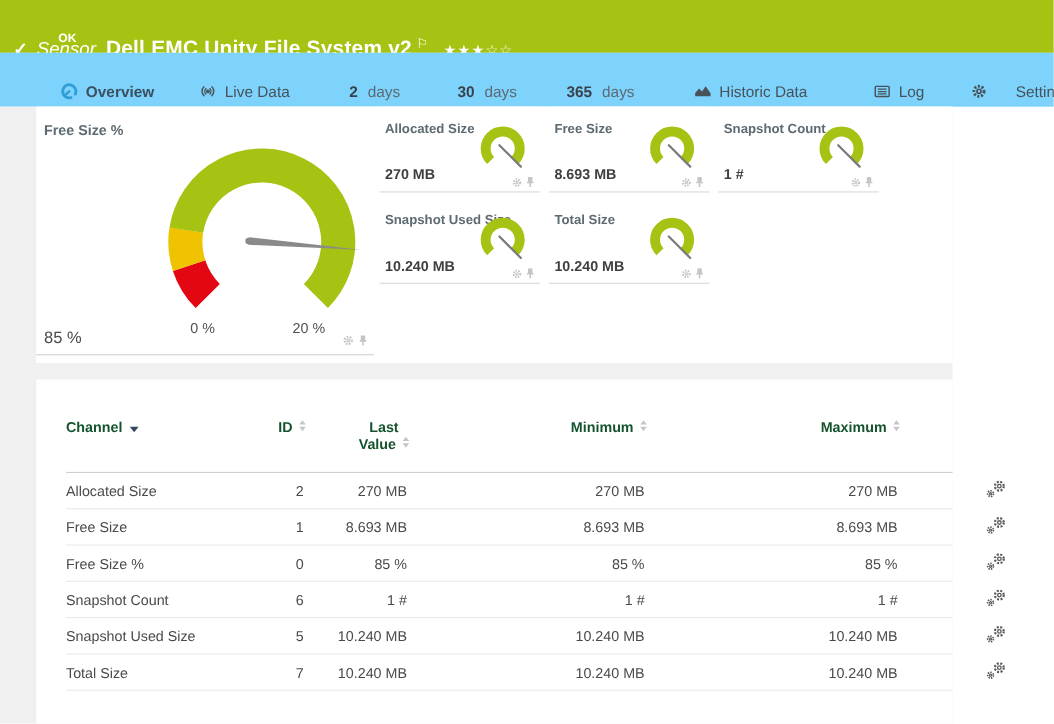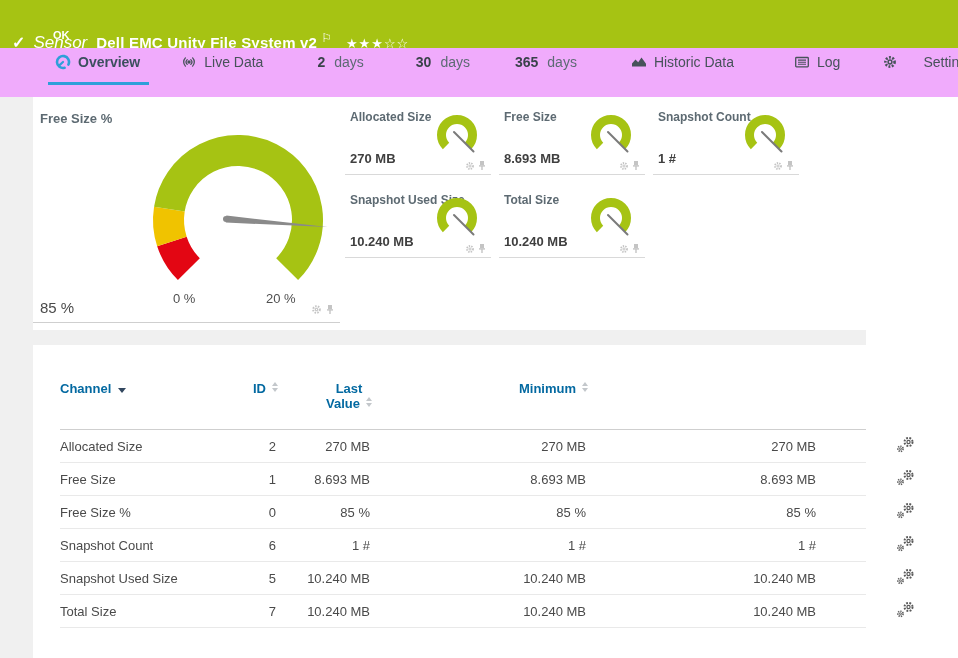--- a/index.html
+++ b/index.html
@@ -5,27 +5,27 @@
   * { margin:0; padding:0; box-sizing:border-box; }
   html,body { width:958px; height:658px; overflow:hidden; background:#fff;
     font-family:"Liberation Sans", sans-serif; }
   .screen { position:relative; width:958px; height:658px; }
 
   
   .topbar { position:absolute; left:0; top:0; width:958px; height:48px; background:#a6c313; color:#fff; }
   .topbar-line { position:absolute; left:12px; top:7px; display:flex; align-items:baseline; white-space:nowrap; }
   .check { font-size:16px; font-weight:bold; margin-right:8px; }
   .sensor-word { font-style:italic; font-size:17px; margin-right:9px; }
-  .sensor-title { font-size:15px; font-weight:bold; letter-spacing:.2px;margin-top:27px; }
+  .sensor-title { font-size:19px; font-weight:bold; letter-spacing:.2px;margin-top:27px; }
   .flag { font-size:12px; margin-left:4px; position:relative; top:-6px; }
   .stars { font-size:13px; margin-left:14px; letter-spacing:1px; }
   .status-ok { position:absolute; left:53px; top:29px; font-size:11px; font-weight:bold; }
 
   
-  .tabbar { position:absolute; left:0; top:48px; width:958px; height:49px; background:#f0abfc; display:flex; align-items:flex-start; }
+  .tabbar { position:absolute; left:0; top:48px; width:958px; height:49px; background:#7dd3fc; display:flex; align-items:flex-end; }
   .tab { position:relative; display:flex; align-items:center; gap:7px; font-size:14px; color:#47525a; cursor:pointer; white-space:nowrap; height:28px; }
   .tab .ticon { flex:0 0 auto; }
   .tab b { color:#39424a; font-weight:bold; margin-right:2px; }
   .tab .muted { color:#5d6a74; }
   .tab.active { color:#3c4f5e; font-weight:bold; }
   .tab.active::after { content:""; position:absolute; left:-7px; right:-9px; bottom:-9px; height:3px; background:#2e9fd9; }
   .t-overview { margin-left:55px; }
   .t-live { margin-left:41px; }
   .t-d2 { margin-left:54px; }
   .t-d30 { margin-left:52px; }
@@ -53,21 +53,21 @@
   .tile { position:relative; width:146px; height:78px; border-bottom:1px solid #d9d9d9; background:#fff; }
   .tile-title { position:absolute; left:5px; top:13px; font-size:12px; font-weight:bold; color:#5d6a72; white-space:nowrap; }
   .tile-gauge { position:absolute; right:8px; top:13px; }
   .tile-value { position:absolute; left:5px; bottom:8px; font-size:13px; font-weight:bold; color:#3f3f3f; }
   .tile-icons { position:absolute; right:4px; bottom:3px; display:flex; gap:2px; align-items:center; }
 
   
   .table-panel { position:absolute; left:33px; top:248px; right:0; bottom:0; background:#fff; padding:0 0 0 27px; }
   .t-grid { display:grid; grid-template-columns:160px 58px 94px 216px 230px 1fr; align-items:center; }
   .t-head { height:85px; align-items:start; padding-top:36px; border-bottom:1px solid #cfcfcf; }
-  .t-head .hcell { font-size:13px; font-weight:bold; color:#0369a1; line-height:15px; }
+  .t-head .hcell { font-size:13px; font-weight:bold; color:#14532d; line-height:15px; }
   .num { text-align:right; }
   .lastval-head { display:inline-block; text-align:center; }
   .t-row { height:33px; border-bottom:1px solid #e9e9e9; font-size:13px; color:#4a4a4a; }
   .t-row .cell { padding-right:2px; }
   .actions-cell { padding-left:78px; }
   .caret-down { display:inline-block; width:0; height:0; border-left:4.5px solid transparent; border-right:4.5px solid transparent; border-top:5px solid #32475f; margin-left:7px; }
   .sort { display:inline-block; margin-left:6px; vertical-align:1px; }
   .sort i { display:block; width:0; height:0; border-left:3.5px solid transparent; border-right:3.5px solid transparent; }
   .sort .up { border-bottom:4px solid #c3c7cb; margin-bottom:2px; }
   .sort .dn { border-top:4px solid #c3c7cb; }
@@ -271,20 +271,21 @@
     </section>
 
     <section class="table-panel">
       <div class="t-grid t-head">
         <div class="hcell"><span>Channel</span><span class="caret-down"></span></div>
         <div class="hcell num"><span>ID</span><span class="sort"><i class="up"></i><i class="dn"></i></span></div>
         <div class="hcell num">
           <span class="lastval-head"><span>Last</span><br><span>Value</span><span class="sort"><i class="up"></i><i class="dn"></i></span></span>
         </div>
         <div class="hcell num"><span>Minimum</span><span class="sort"><i class="up"></i><i class="dn"></i></span></div>
+        <div class="hcell num"><span>Maximum</span><span class="sort"><i class="up"></i><i class="dn"></i></span></div>
         <div class="hcell"></div>
       </div>
 
       <div>
         <div class="t-grid t-row">
           <div class="cell">Allocated Size</div>
           <div class="cell num">2</div>
           <div class="cell num">270 MB</div>
           <div class="cell num">270 MB</div>
           <div class="cell num">270 MB</div>

